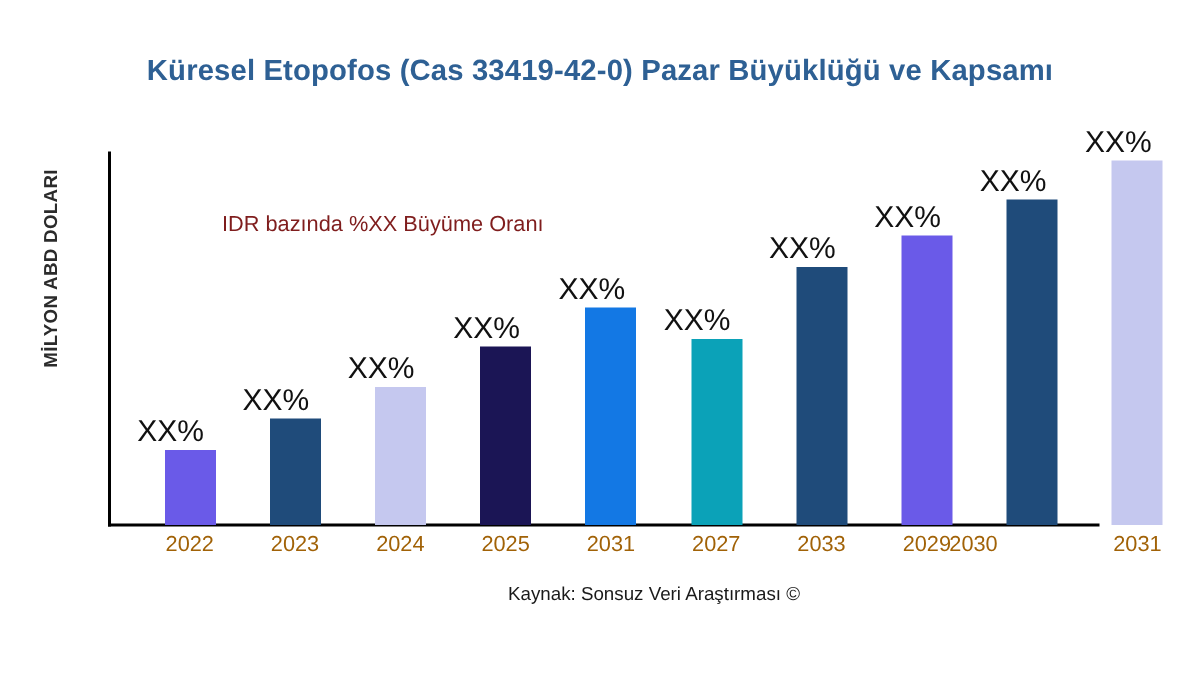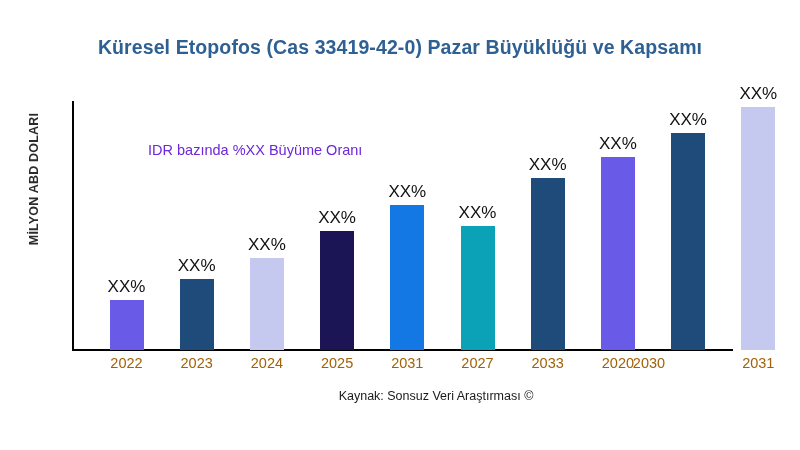--- a/index.html
+++ b/index.html
@@ -73,40 +73,40 @@
   }
   
   .bar {
     position: absolute;
     bottom: 100px;   
     width: 34px;
   }
   .bar-label {
     position: absolute;
     width: 70px;
-    text-align: center;
-    font-size: 17px;
+    text-align: left;
+    font-size: 20px;
     color: #111111;
     white-space: nowrap;
   }
   .tick-label {
     position: absolute;
     top: 355px;
     width: 70px;
     text-align: center;
     font-size: 14.5px;
     color: #a16207;
   }
   
   .annotation {
     position: absolute;
     left: 148px;
     top: 142px;
     font-size: 14.5px;
-    color: #6d28d9;
+    color: #7f1d1d;
     white-space: nowrap;
   }
   
   .source {
     position: absolute;
     left: 0;
     top: 389px;
     width: 800px;
     text-align: center;
     font-size: 12.5px;
@@ -144,21 +144,21 @@
         <div class="bar-label" style="left: 372.3px; top: 181.728px;">XX%</div>
         <div class="tick-label" style="left: 372.3px;">2031</div>
         <div class="bar" style="left: 460.5px; height: 124.141px; background: rgb(11, 162, 184);"></div>
         <div class="bar-label" style="left: 442.5px; top: 202.859px;">XX%</div>
         <div class="tick-label" style="left: 442.5px;">2027</div>
         <div class="bar" style="left: 530.7px; height: 171.685px; background: rgb(31, 75, 122);"></div>
         <div class="bar-label" style="left: 512.7px; top: 155.315px;">XX%</div>
         <div class="tick-label" style="left: 512.7px;">2033</div>
         <div class="bar" style="left: 600.9px; height: 192.815px; background: rgb(106, 90, 232);"></div>
         <div class="bar-label" style="left: 582.9px; top: 134.185px;">XX%</div>
-        <div class="tick-label" style="left: 582.9px;">2020</div>
+        <div class="tick-label" style="left: 582.9px;">2029</div>
         <div class="bar" style="left: 671.1px; height: 216.587px; background: rgb(31, 75, 122);"></div>
         <div class="bar-label" style="left: 653.1px; top: 110.413px;">XX%</div>
         <div class="tick-label" style="left: 614px;">2030</div>
         <div class="bar" style="left: 741.3px; height: 243px; background: rgb(197, 200, 239);"></div>
         <div class="bar-label" style="left: 723.3px; top: 84px;">XX%</div>
         <div class="tick-label" style="left: 723.3px;">2031</div>
       </div>
   </div>
 
   <div class="annotation">IDR bazında %XX Büyüme Oranı</div>

